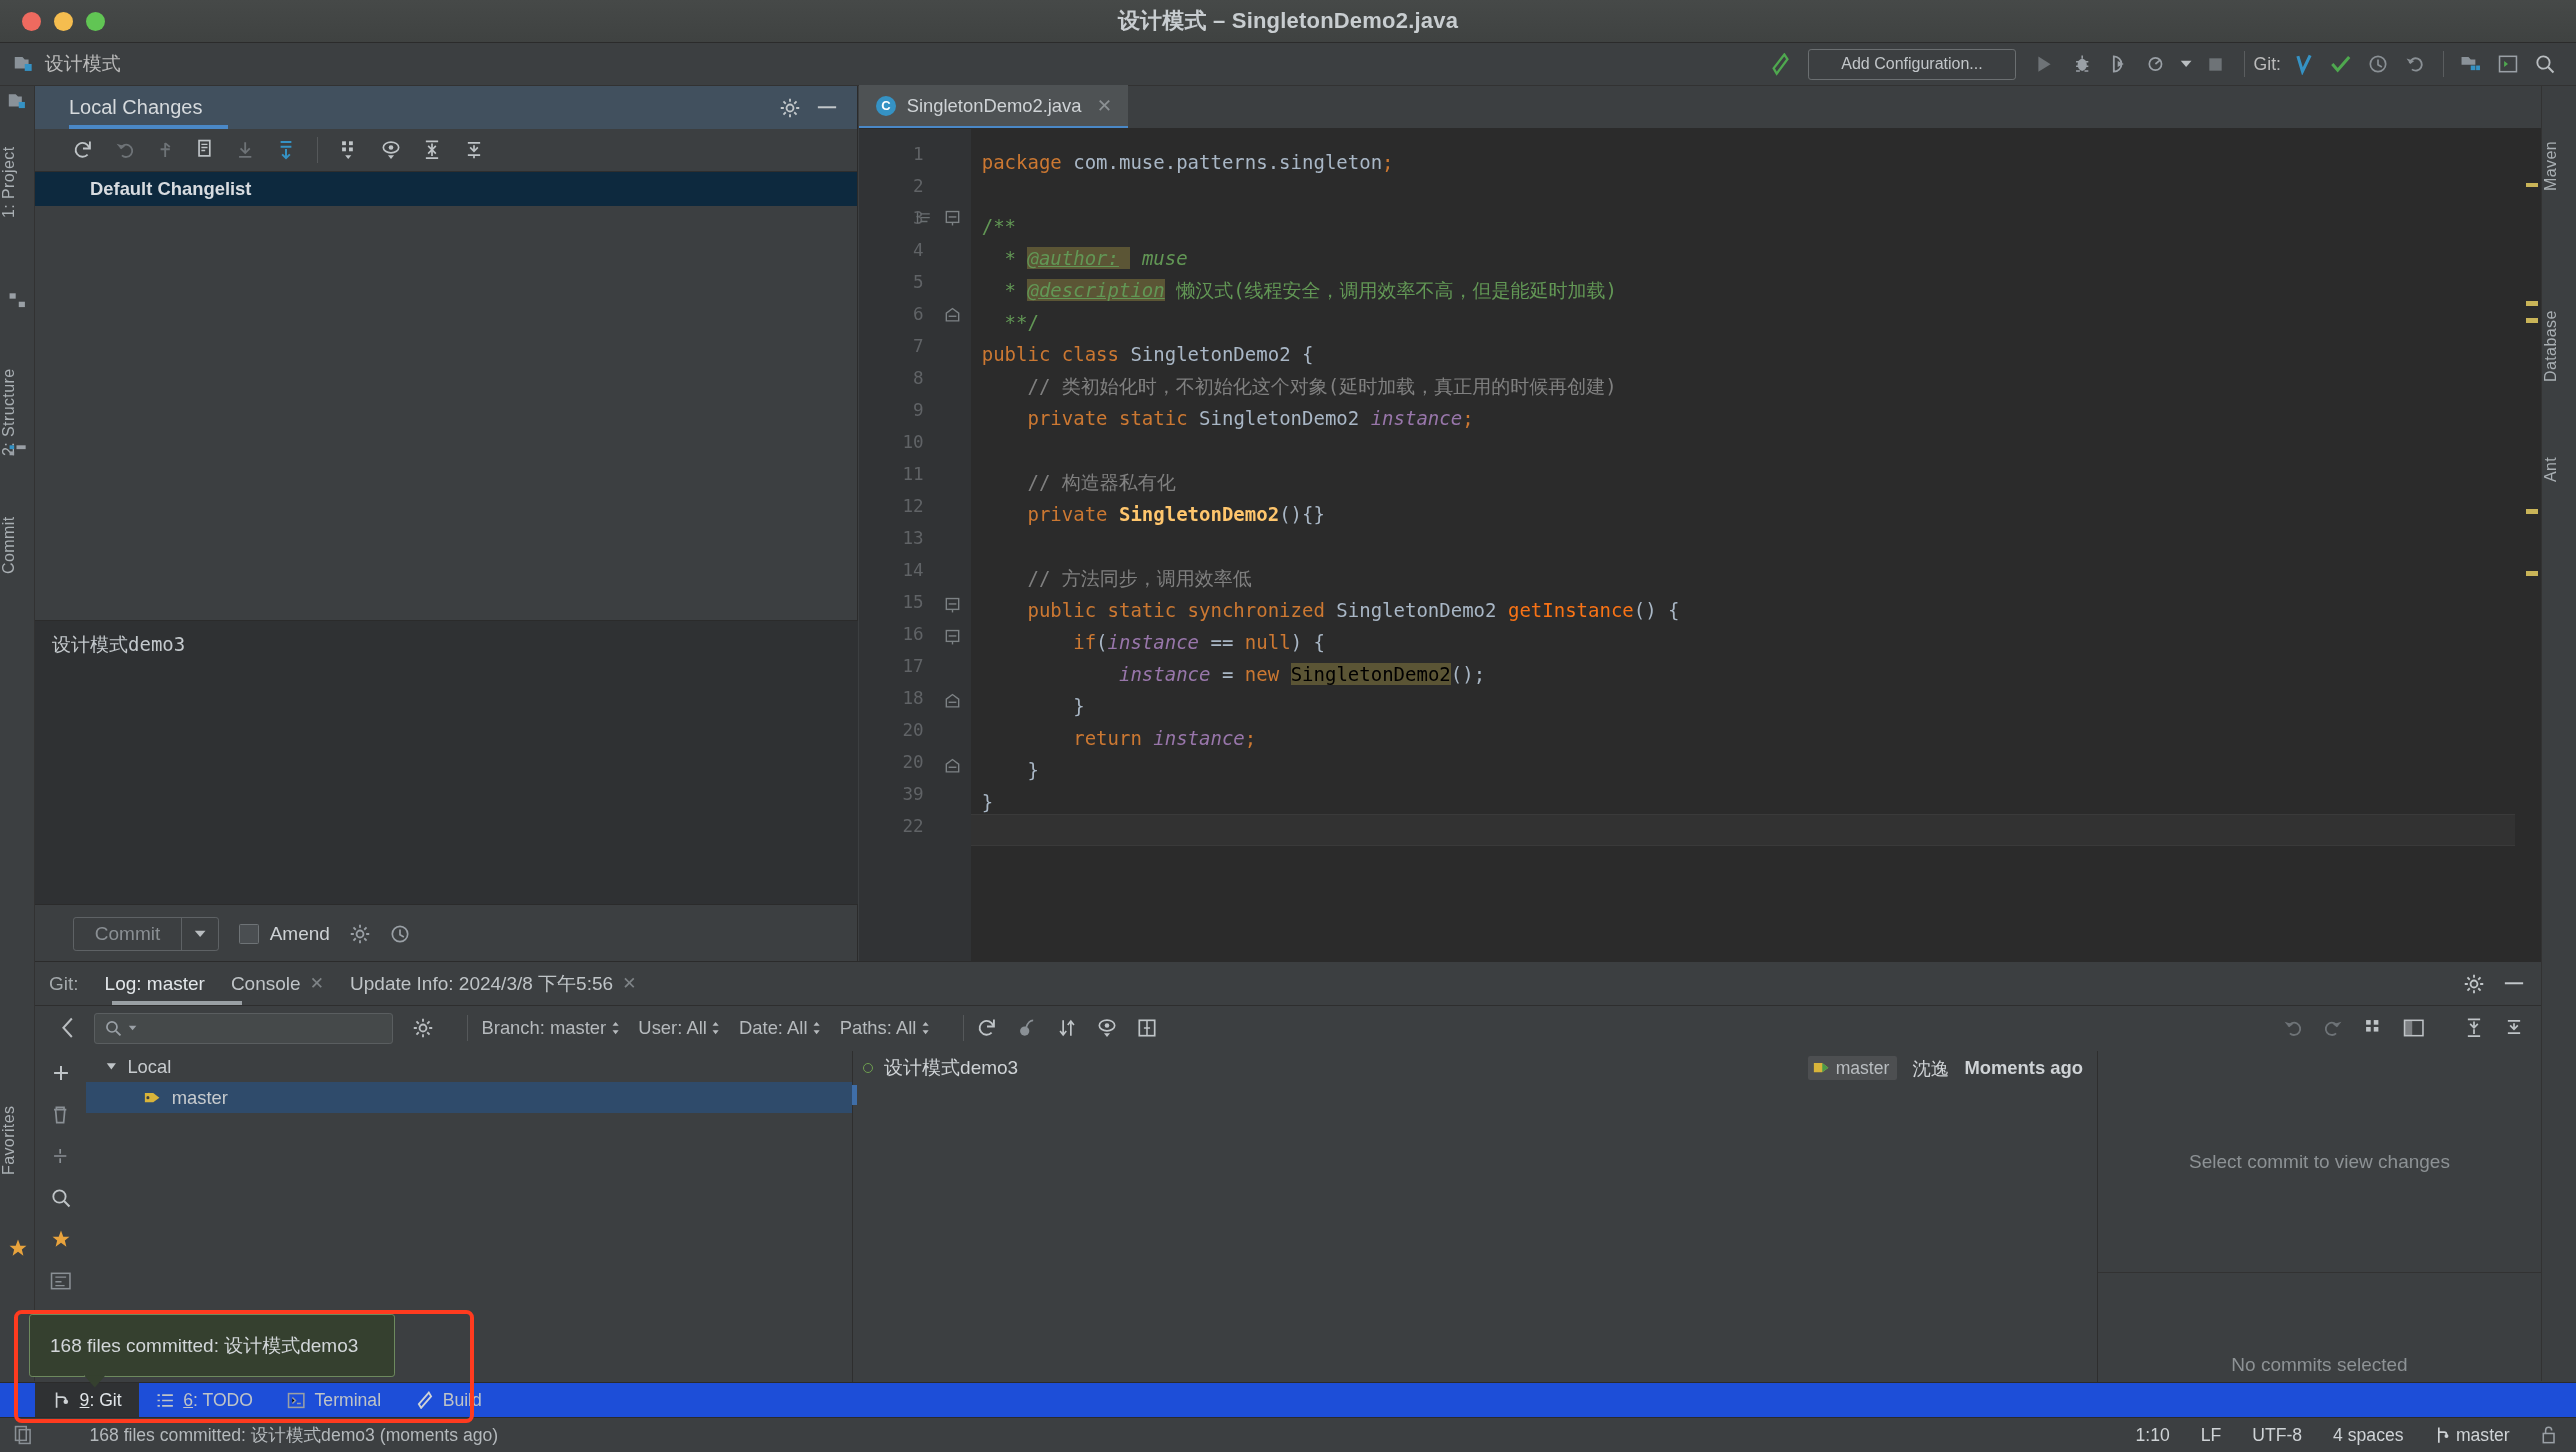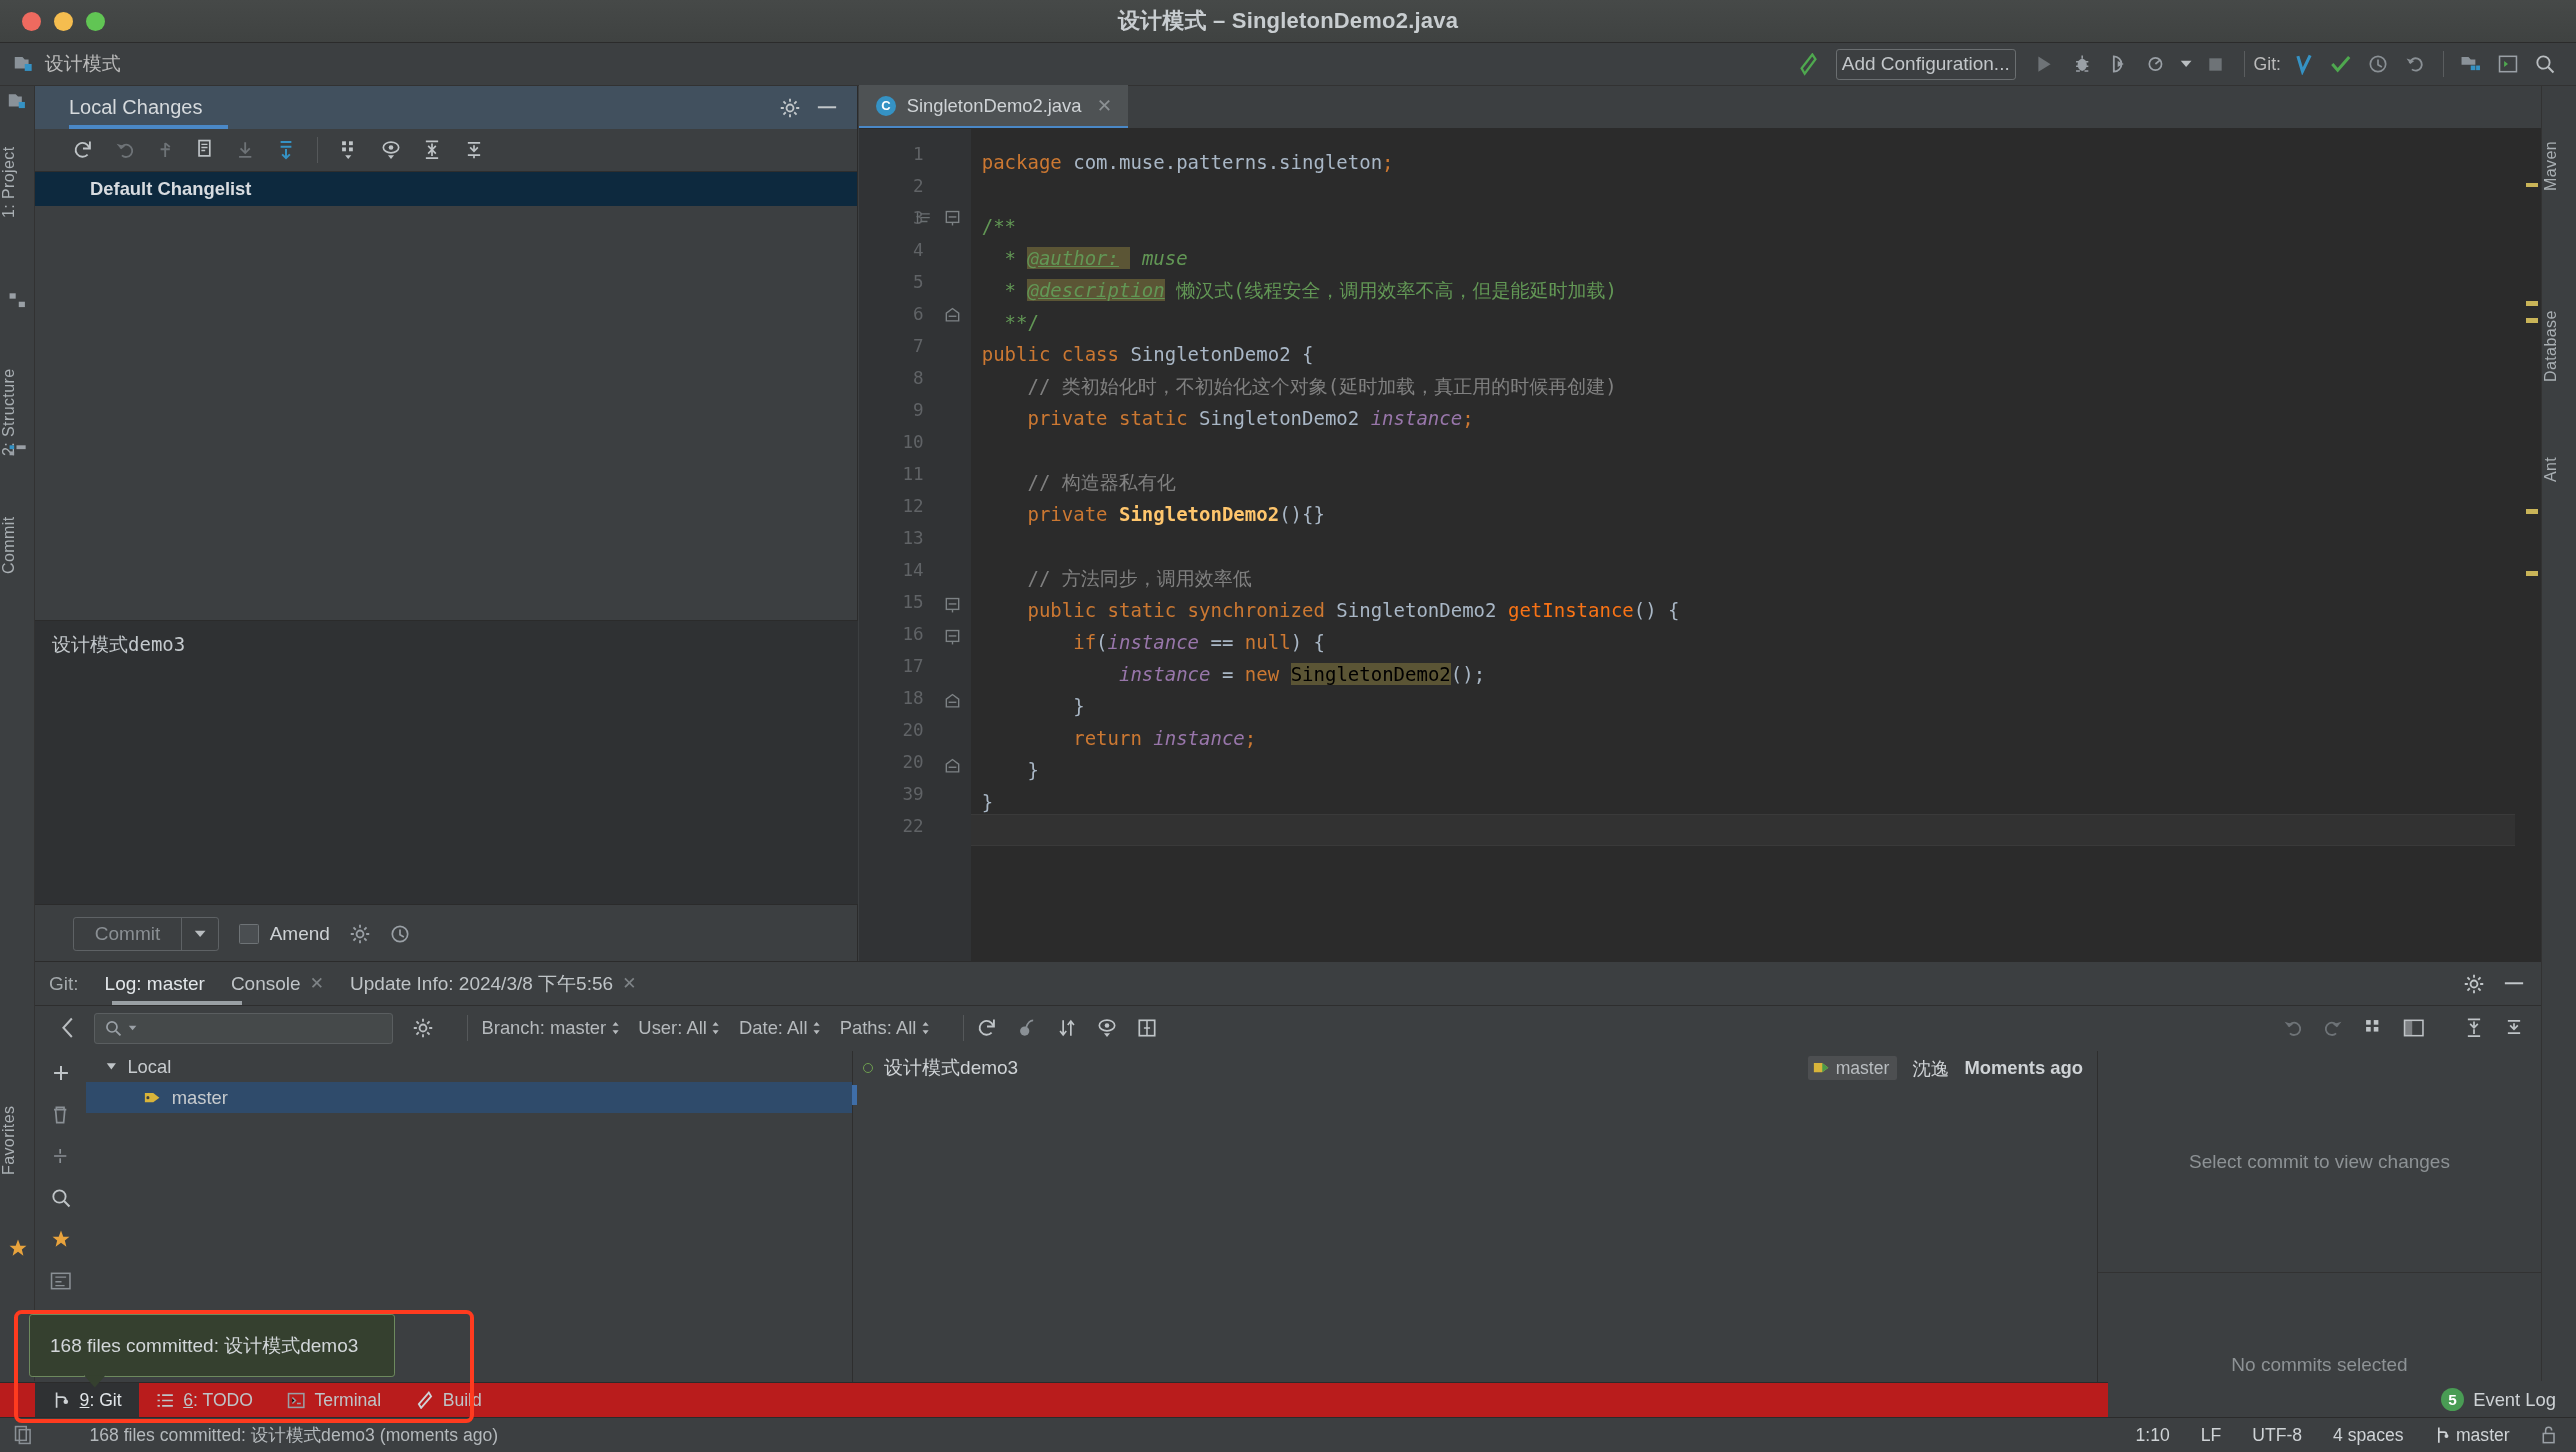--- a/index.html
+++ b/index.html
@@ -36,24 +36,24 @@
     display: flex; align-items: center;
   }
   #proj-chip { display: flex; align-items: center; gap: 9.2px; margin-left: 14px; }
   #proj-name { font-size: 19px; color: #bbbbbb; }
   .tb-right { margin-left: auto; display: flex; align-items: center; gap: 0px; padding-right: 12.3px; }
   .tbicon {
     width: 37px; height: 37px; display: flex; align-items: center; justify-content: center;
     color: #9aa0a6;
   }
   #add-config {
-    height: 31px; min-width: 153px; padding: 0 5px;
+    height: 31px; min-width: 153px; padding: 0 32px;
     border: 0.8px solid #6b6f71; border-radius: 3.1px;
     display: flex; align-items: center; justify-content: center;
-    font-size: 19px; color: #c2c6c9; margin: 0 10.7px;
+    font-size: 16px; color: #c2c6c9; margin: 0 10.7px;
   }
   .tb-sep { width: 0.8px; height: 26px; background: #5a5d5f; margin: 0 9.2px; }
   #git-label { font-size: 17.6px; color: #bbbbbb; margin-right: 4.6px; }
 
   
   #left-rail {
     position: absolute; left: 0; top: 86px; width: 35px; bottom: 71px;
     background: #3c3f41; border-right: 0.8px solid #323232;
   }
   .rail-v {
@@ -259,22 +259,22 @@
     height: 184px; display: flex; align-items: center; justify-content: center;
   }
   .placeholder-text { font-size: 19px; color: #8d9295; }
   #changes-toolbar {
     position: absolute; right: 0; top: 44px; width: 443px; height: 44px;
     display: flex; align-items: center; justify-content: flex-end; gap: 20px; padding-right: 17px;
   }
 
   
   #bottom-bar {
-    position: absolute; left: 0; bottom: 35px; width: 2108px; height: 35px;
-    background: #b91c1c; border-top: 0.8px solid #2b2b2b;
+    position: absolute; left: 0; bottom: 35px; width: 2576px; height: 35px;
+    background: #1d4ed8; border-top: 0.8px solid #2b2b2b;
     display: flex; align-items: center;
   }
   .bw-btn { display: flex; align-items: center; gap: 9.2px; padding: 0 17px; height: 35px; font-size: 17.6px; color: #bfc4c7; }
   .bw-btn.active { background: #2f3133; color: #e2e6e9; }
   .bw-btn u { text-decoration: underline; }
 
   
   #status-bar {
     position: absolute; left: 0; bottom: 0; width: 2576px; height: 35px;
     background: #3c3f41; border-top: 0.8px solid #2b2b2b;

